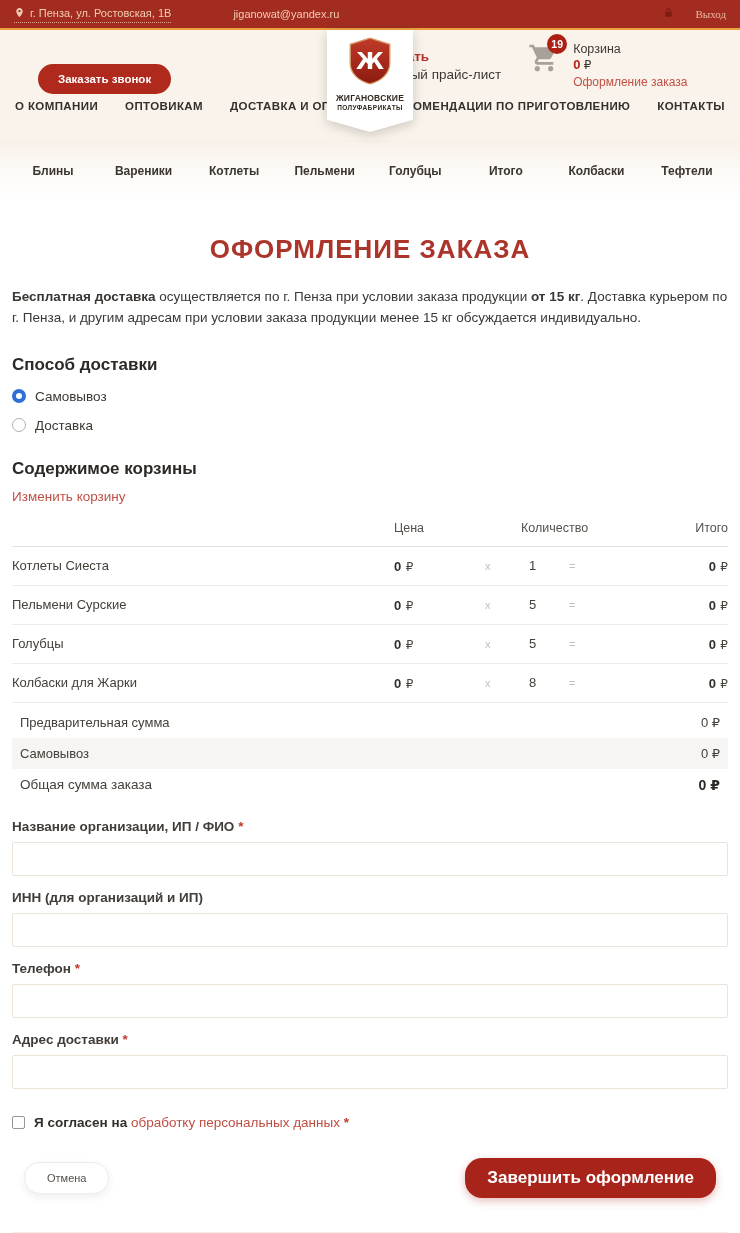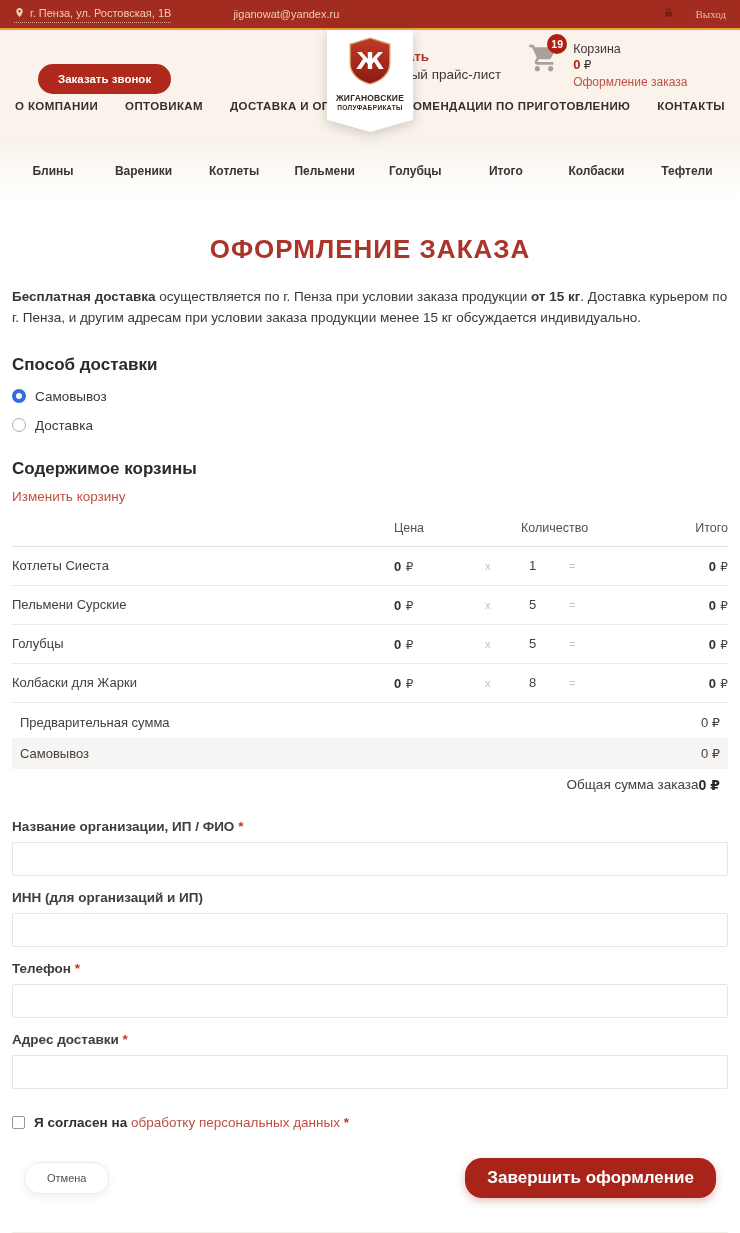--- a/index.html
+++ b/index.html
@@ -77,21 +77,21 @@
   .c-name { font-size:13px; color:#45403a; }
   .c-price b, .c-total b { font-size:13px; color:#33302c; }
   .rub { font-size:12px; color:#4a453f; }
   .c-mult, .c-eq { color:#c4c0ba; font-size:11px; text-align:left; padding-left:6px; }
   .c-qty { font-size:13px; color:#45403a; padding-left:8px; }
   .c-total { text-align:right; }
 
   .summary { margin:4px 12px 0; font-size:13px; color:#45403a; }
   .srow { display:flex; justify-content:space-between; align-items:center; padding:8px 8px; }
   .srow.shaded { background:#f6f5f3; }
-  .srow.grand { font-size:13.5px;justify-content:flex-end; }
+  .srow.grand { font-size:13.5px; }
   .srow.grand .sval { font-weight:700; font-size:14px; color:#2d2a26; }
 
   
   .form { margin:18px 12px 0; }
   .f-label { font-size:13.5px; font-weight:600; color:#423d38; margin:14px 0 8px; }
   .f-label .req { color:#c0392b; }
   .f-input { width:100%; height:34px; border:1px solid #ece4da; border-radius:2px; background:#fff; padding:0 10px; font-size:13.5px; font-family:inherit; color:#3a3633; }
   .consent { display:flex; align-items:center; gap:9px; margin-top:26px; font-size:13.5px; }
   .cbox { width:13px; height:13px; border:1px solid #9a958f; border-radius:2px; background:#fff; flex:0 0 auto; cursor:pointer; }
   .consent .pre { font-weight:600; color:#33302c; }

